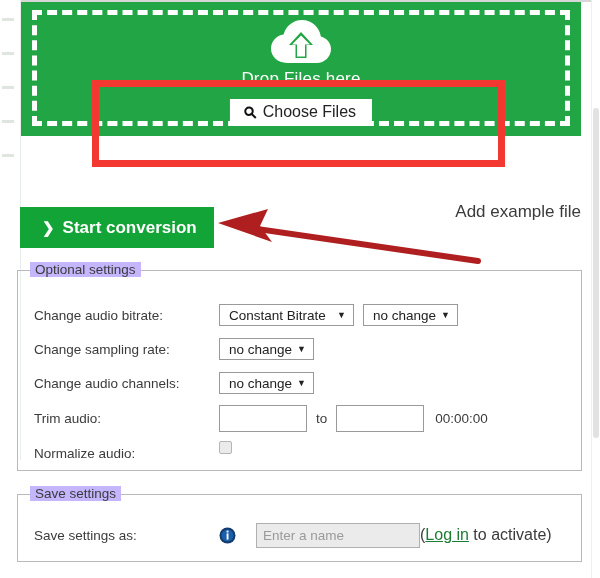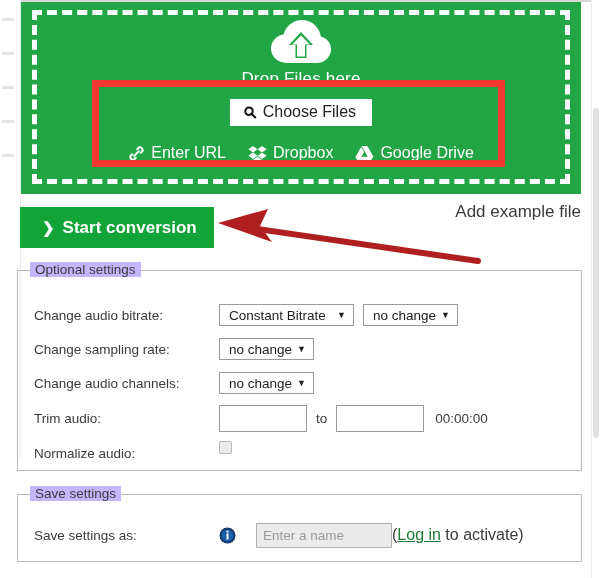--- a/index.html
+++ b/index.html
@@ -39,21 +39,21 @@
     width: 600px; height: 2px;
     background: #d7d7d7;
   }
 
   
   #dropzone {
     position: absolute;
     left: 21px;
     top: 2px;
     width: 560px;
-    height: 192px;
+    height: 134px;
     background: #22a645;
     box-sizing: border-box;
   }
   #dropzone-dashed {
     position: absolute;
     left: 11px;
     top: 8px;
     right: 11px;
     bottom: 10px;
     border: 5px dashed #ffffff;
@@ -277,21 +277,21 @@
     align-items: center;
   }
   #info-icon {
     width: 17px;
     height: 17px;
     flex: 0 0 auto;
     margin-right: 20px;
     cursor: pointer;
   }
   #save-name-input {
-    width: 136px;
+    width: 164px;
     height: 25px;
     border: 1px solid #b0b0b0;
     background: #ebebeb;
     box-sizing: border-box;
     font-size: 13.5px;
     padding: 0 6px;
     color: #555;
     font-family: "Liberation Sans", sans-serif;
   }
   #save-name-input::placeholder { color: #9a9a9a; }

